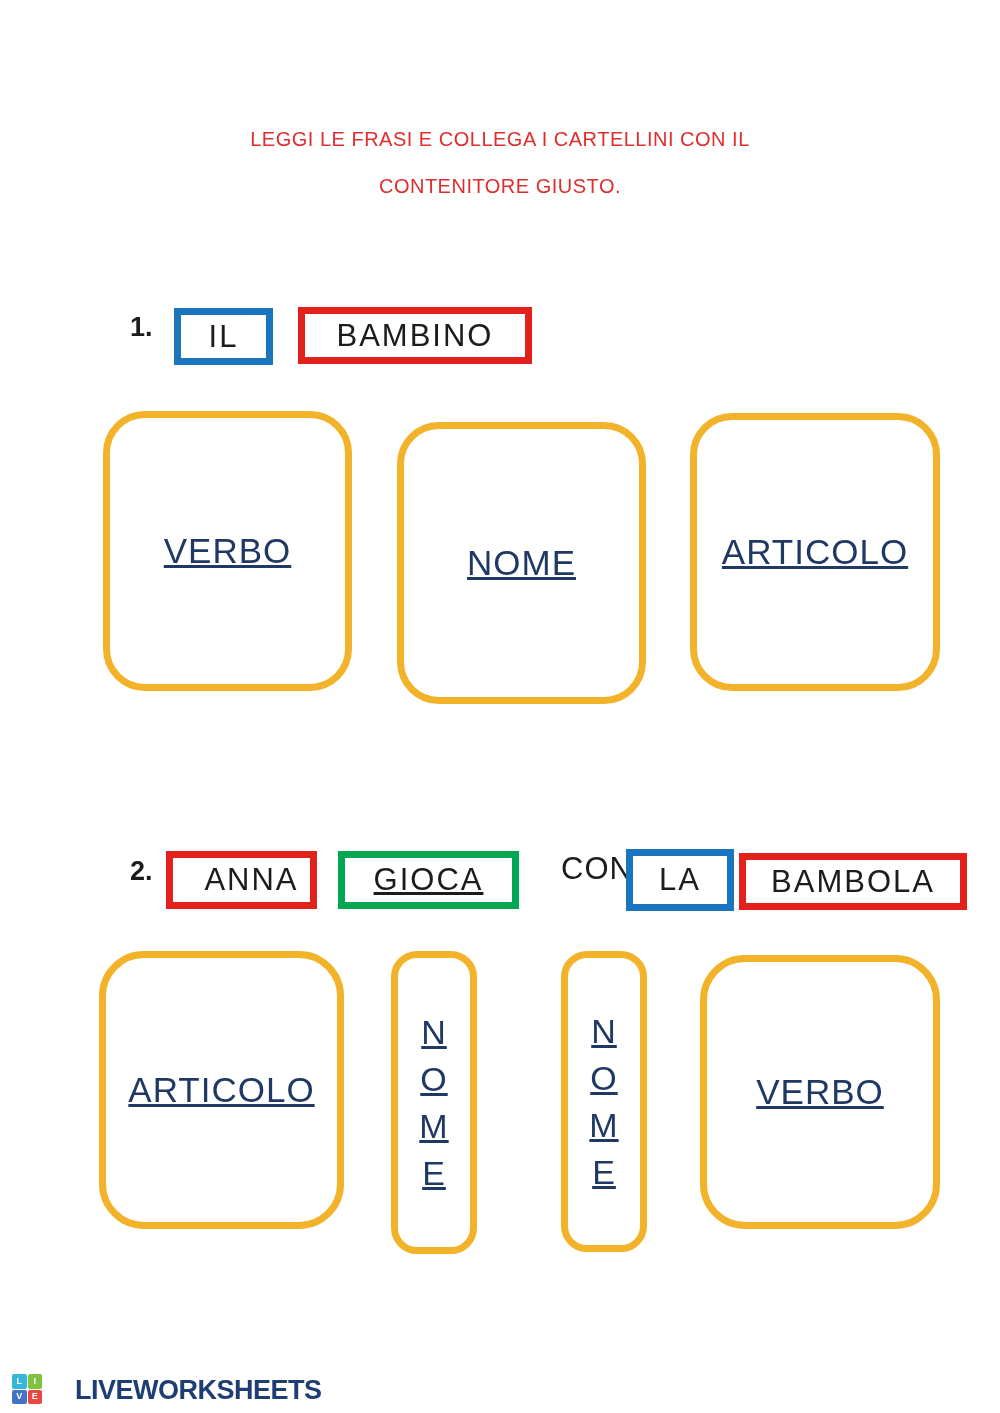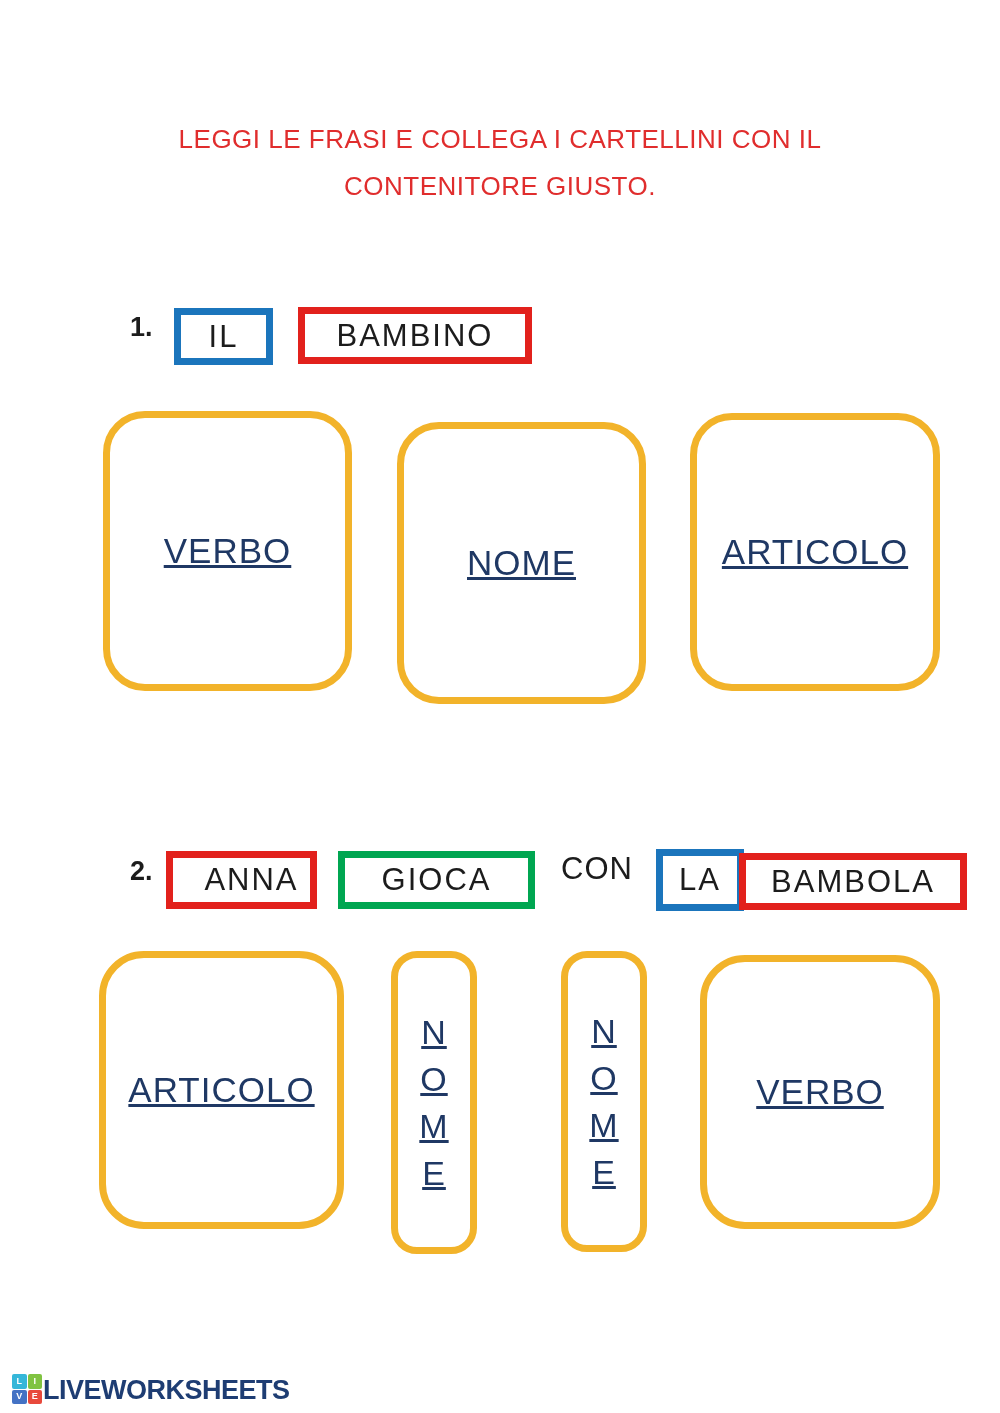--- a/index.html
+++ b/index.html
@@ -10,21 +10,21 @@
     margin: 0 auto;
     background: #ffffff;
     font-family: "Liberation Sans", sans-serif;
     overflow: hidden;
   }
   .title {
     position: absolute;
     top: 116px; left: 0;
     width: 100%;
     text-align: center;
-    font-size: 26px;
+    font-size: 20px;
     line-height: 47px;
     letter-spacing: 0.5px;
     font-weight: normal;
   }
   .ex-number {
     position: absolute;
     font-size: 27px;
     font-weight: bold;
     color: #1c1c1c;
   }
@@ -120,25 +120,25 @@
   <div class="bucket" style="left: 103px; top: 411px; width: 249px; height: 280px; border-color: rgb(242, 179, 42); color: rgb(31, 56, 100);">VERBO</div>
 
   <div class="bucket" style="left: 397px; top: 422px; width: 249px; height: 282px; border-color: rgb(242, 179, 42); color: rgb(31, 56, 100);">NOME</div>
 
   <div class="bucket" style="left: 690px; top: 413px; width: 250px; height: 278px; border-color: rgb(242, 179, 42); color: rgb(31, 56, 100);">ARTICOLO</div>
 
   <span class="ex-number" style="left:130px; top:856px;">2.</span>
 
   <div class="card" style="left: 166px; top: 851px; width: 151px; height: 58px; border-color: rgb(226, 33, 28); padding-left: 20px;">ANNA</div>
 
-  <div class="card" style="left: 338px; top: 851px; width: 197px; height: 58px; border-color: rgb(0, 166, 81);">GIOCA</div>
+  <div class="card" style="left: 338px; top: 851px; width: 181px; height: 58px; border-color: rgb(0, 166, 81); text-decoration: underline;">GIOCA</div>
 
   <span class="plain-word" style="left:561px; top:851px;">CON</span>
 
-  <div class="card" style="left: 626px; top: 849px; width: 88px; height: 62px; border-color: rgb(27, 117, 188); margin-left: 30px;">LA</div>
+  <div class="card" style="left: 626px; top: 849px; width: 108px; height: 62px; border-color: rgb(27, 117, 188);">LA</div>
 
   <div class="card" style="left: 739px; top: 853px; width: 228px; height: 57px; border-color: rgb(226, 33, 28);">BAMBOLA</div>
 
   <div class="bucket" style="left: 99px; top: 951px; width: 245px; height: 278px; border-radius: 45px; border-color: rgb(242, 179, 42); color: rgb(31, 56, 100);">ARTICOLO</div>
 
   <div class="bucket vertical" style="left: 391px; top: 951px; width: 86px; height: 303px; border-color: rgb(242, 179, 42); color: rgb(31, 56, 100);">
     <span class="vlabel">NOME</span>
   </div>
 
   <div class="bucket vertical" style="left: 561px; top: 951px; width: 86px; height: 301px; border-color: rgb(242, 179, 42); color: rgb(31, 56, 100);">
@@ -146,15 +146,15 @@
   </div>
 
   <div class="bucket" style="left: 700px; top: 955px; width: 240px; height: 274px; border-radius: 45px; border-color: rgb(242, 179, 42); color: rgb(31, 56, 100);">VERBO</div>
 
   <div class="logo">
     <span class="logo-sq" style="background-color: rgb(53, 183, 217);">L</span>
     <span class="logo-sq" style="background-color: rgb(128, 195, 65);">I</span>
     <span class="logo-sq" style="background-color: rgb(68, 114, 196);">V</span>
     <span class="logo-sq" style="background-color: rgb(232, 73, 60);">E</span>
   </div>
-  <span class="brand" style="color: rgb(30, 61, 115);">LIVEWORKSHEETS</span>
+  <span class="brand" style="color: rgb(30, 61, 115); padding-left: 32px;">LIVEWORKSHEETS</span>
 
 </div>
 
 </body></html>

